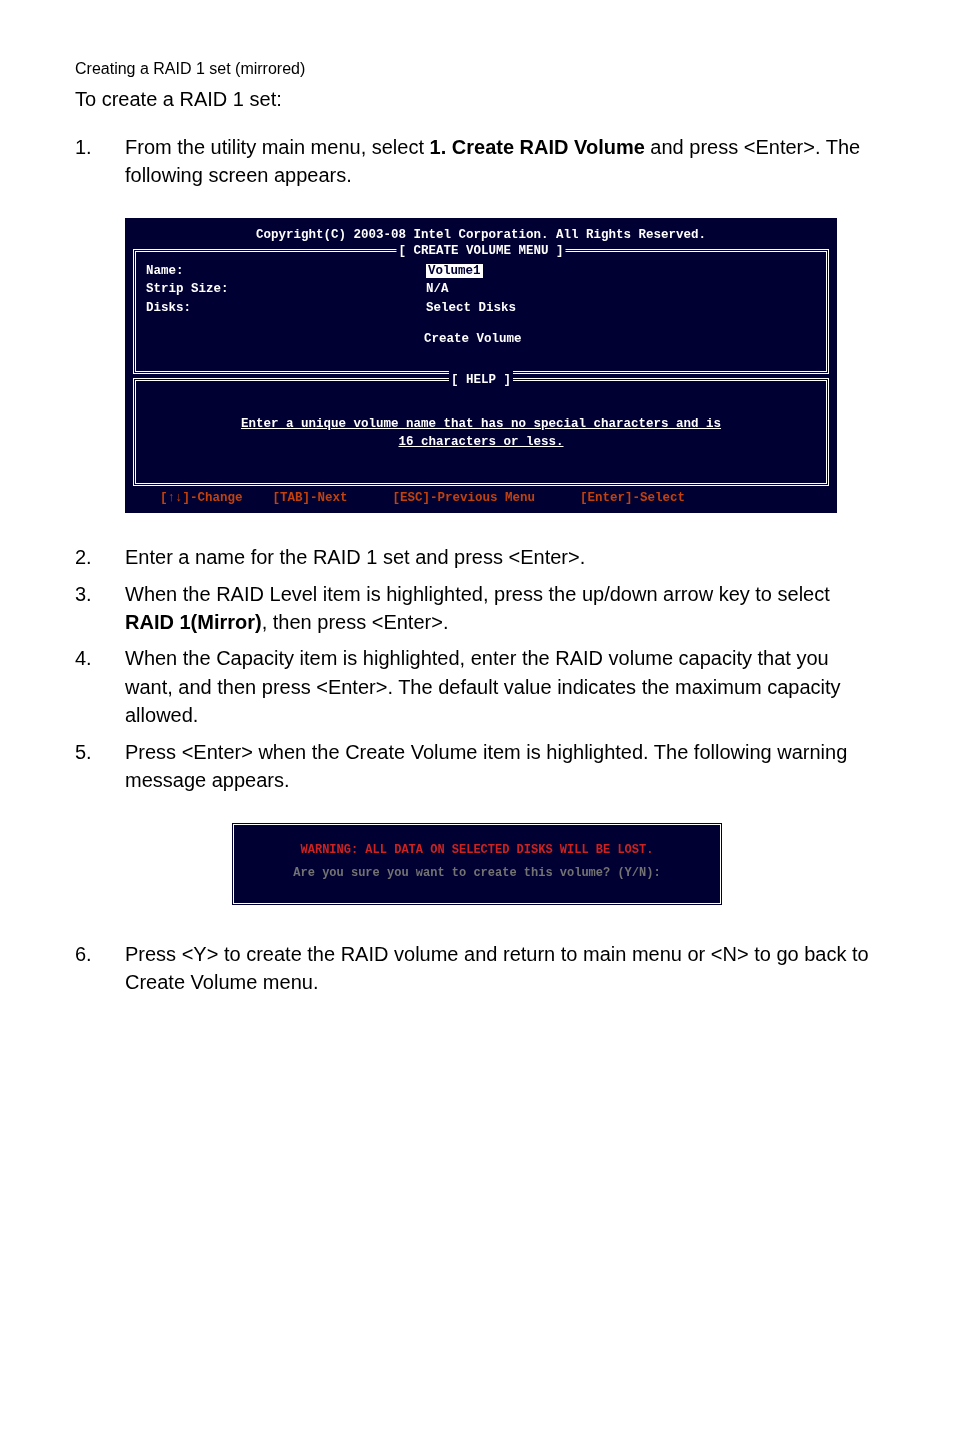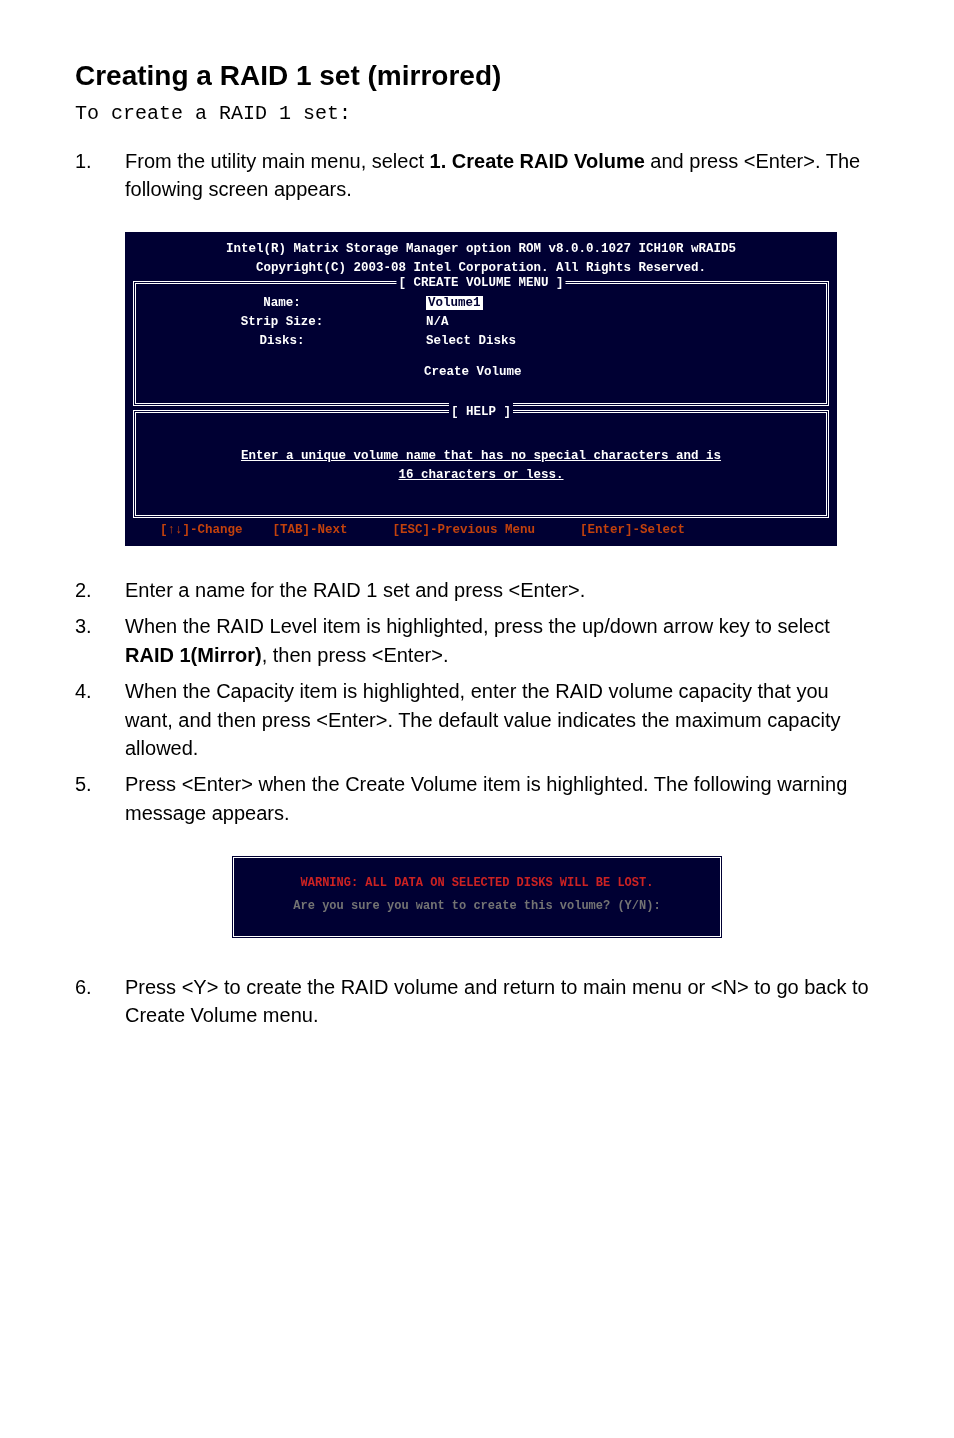--- a/index.html
+++ b/index.html
@@ -4,28 +4,27 @@
   <style>
     * { margin: 0; padding: 0; box-sizing: border-box; }
     body {
       font-family: Arial, Helvetica, sans-serif;
       background: #fff;
       width: 954px;
       padding: 60px 75px 40px 75px;
       color: #000;
     }
     .section-heading {
-      font-size: 28px;
-      font-weight: bold;
+      font-size: 16px;
+      font-weight: normal;
       margin-bottom: 10px;
     }
     .intro-text {
       font-size: 20px;
       margin-bottom: 22px;
-      font-family: Liberation Mono, monospace;
     }
     .step-list {
       list-style: none;
       margin-bottom: 28px;
     }
     .step-item {
       display: flex;
       font-size: 20px;
       line-height: 1.42;
       margin-bottom: 8px;
@@ -67,21 +66,21 @@
       background: #000033;
       padding: 0 2px;
       white-space: pre;
     }
     .bios-row {
       display: flex;
       padding: 0 10px;
     }
     .bios-label {
       width: 280px;
-      text-align: center;
+      text-align: left;
       padding-right: 8px;
       white-space: pre;
     }
     .bios-value { text-align: center; white-space: pre; }
     .bios-highlight {
       background: #fff;
       color: #000033;
       padding: 0 2px;
     }
     .bios-create-volume { text-align: left; padding-left: 288px; margin-top: 12px; }
@@ -116,21 +115,20 @@
 <ol class="step-list">
   <li class="step-item">
     <span class="step-num">1.</span>
     <span class="step-text">
       <span>From the utility main menu, select </span><b>1. Create RAID Volume</b><span> and press &lt;Enter&gt;. The following screen appears.</span>
     </span>
   </li>
 </ol>
 
 <div class="bios-screen">
-  <div class="bios-title1">Intel(R) Matrix Storage Manager option ROM v8.0.0.1027 ICH10R wRAID5</div>
   <div class="bios-title2">Copyright(C) 2003-08 Intel Corporation. All Rights Reserved.</div>
 
   <div class="bios-box">
     <div class="bios-box-label">[ CREATE VOLUME MENU ]</div>
     <div class="bios-row">
       <span class="bios-label">Name:</span>
       <span class="bios-value"><span class="bios-highlight">Volume1</span></span>
     </div>
     <div class="bios-row">
       <span class="bios-label">Strip Size:</span>

